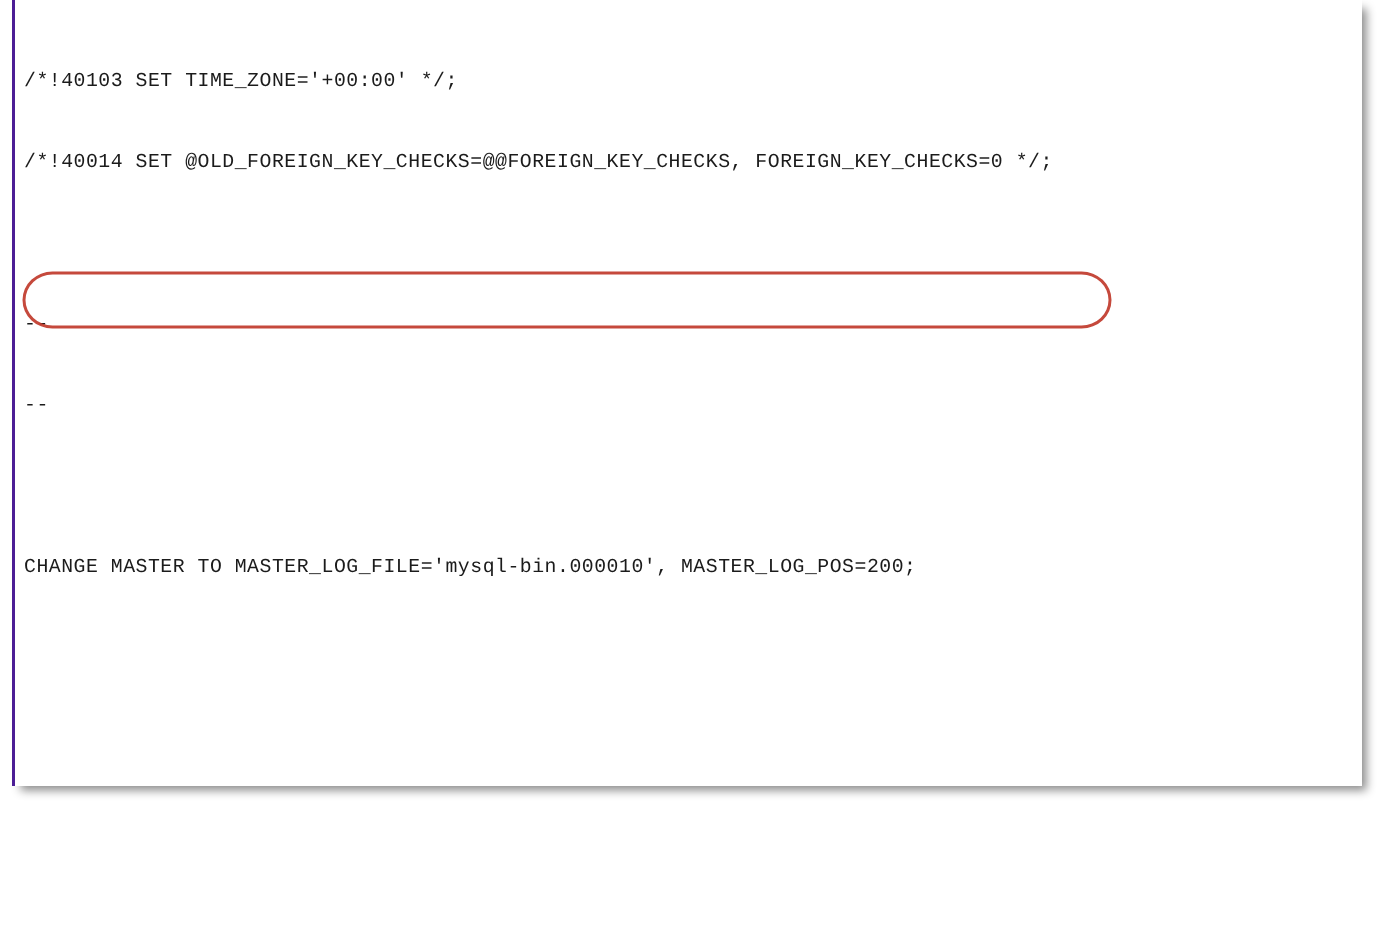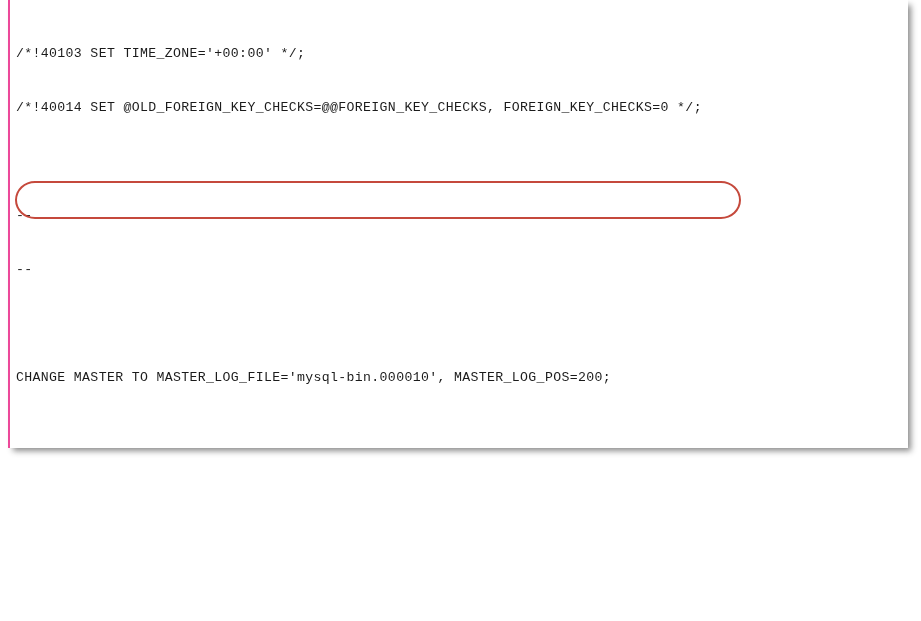--- a/index.html
+++ b/index.html
@@ -13,23 +13,23 @@
   body {
     font-family: "Liberation Mono", "DejaVu Sans Mono", monospace;
   }
 
   
   #doc-frame {
     position: absolute;
     left: 8px;
     top: 0px;
     width: 900px;
-    height: 448px;
+    height: 524px;
     background: #ffffff;
-    border-left: 2px solid #ec4899;
+    border-left: 2px solid #4c1d95;
     box-sizing: border-box;
     box-shadow: 4px 4px 6px -1px rgba(0,0,0,0.45);
     overflow: hidden;
   }
 
   
   #code-block {
     position: absolute;
     left: 6px;
     top: 9px;

